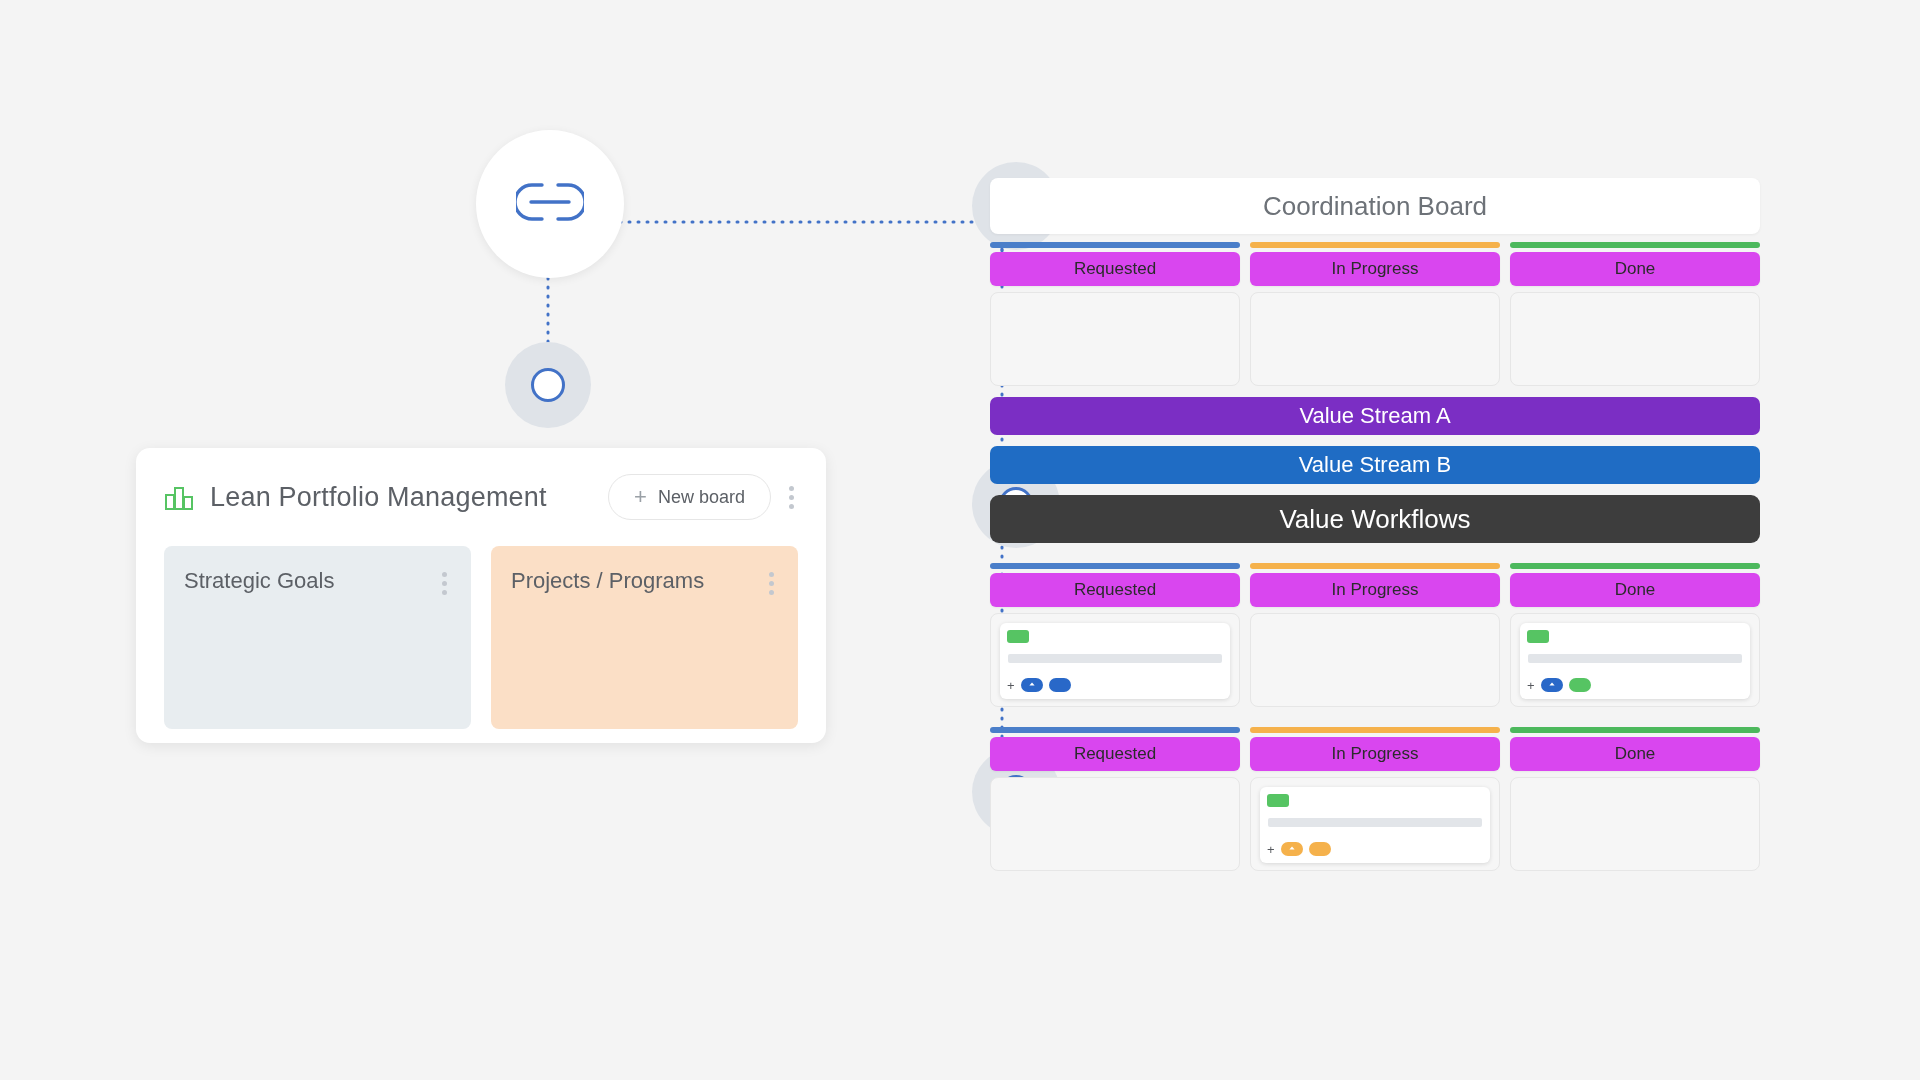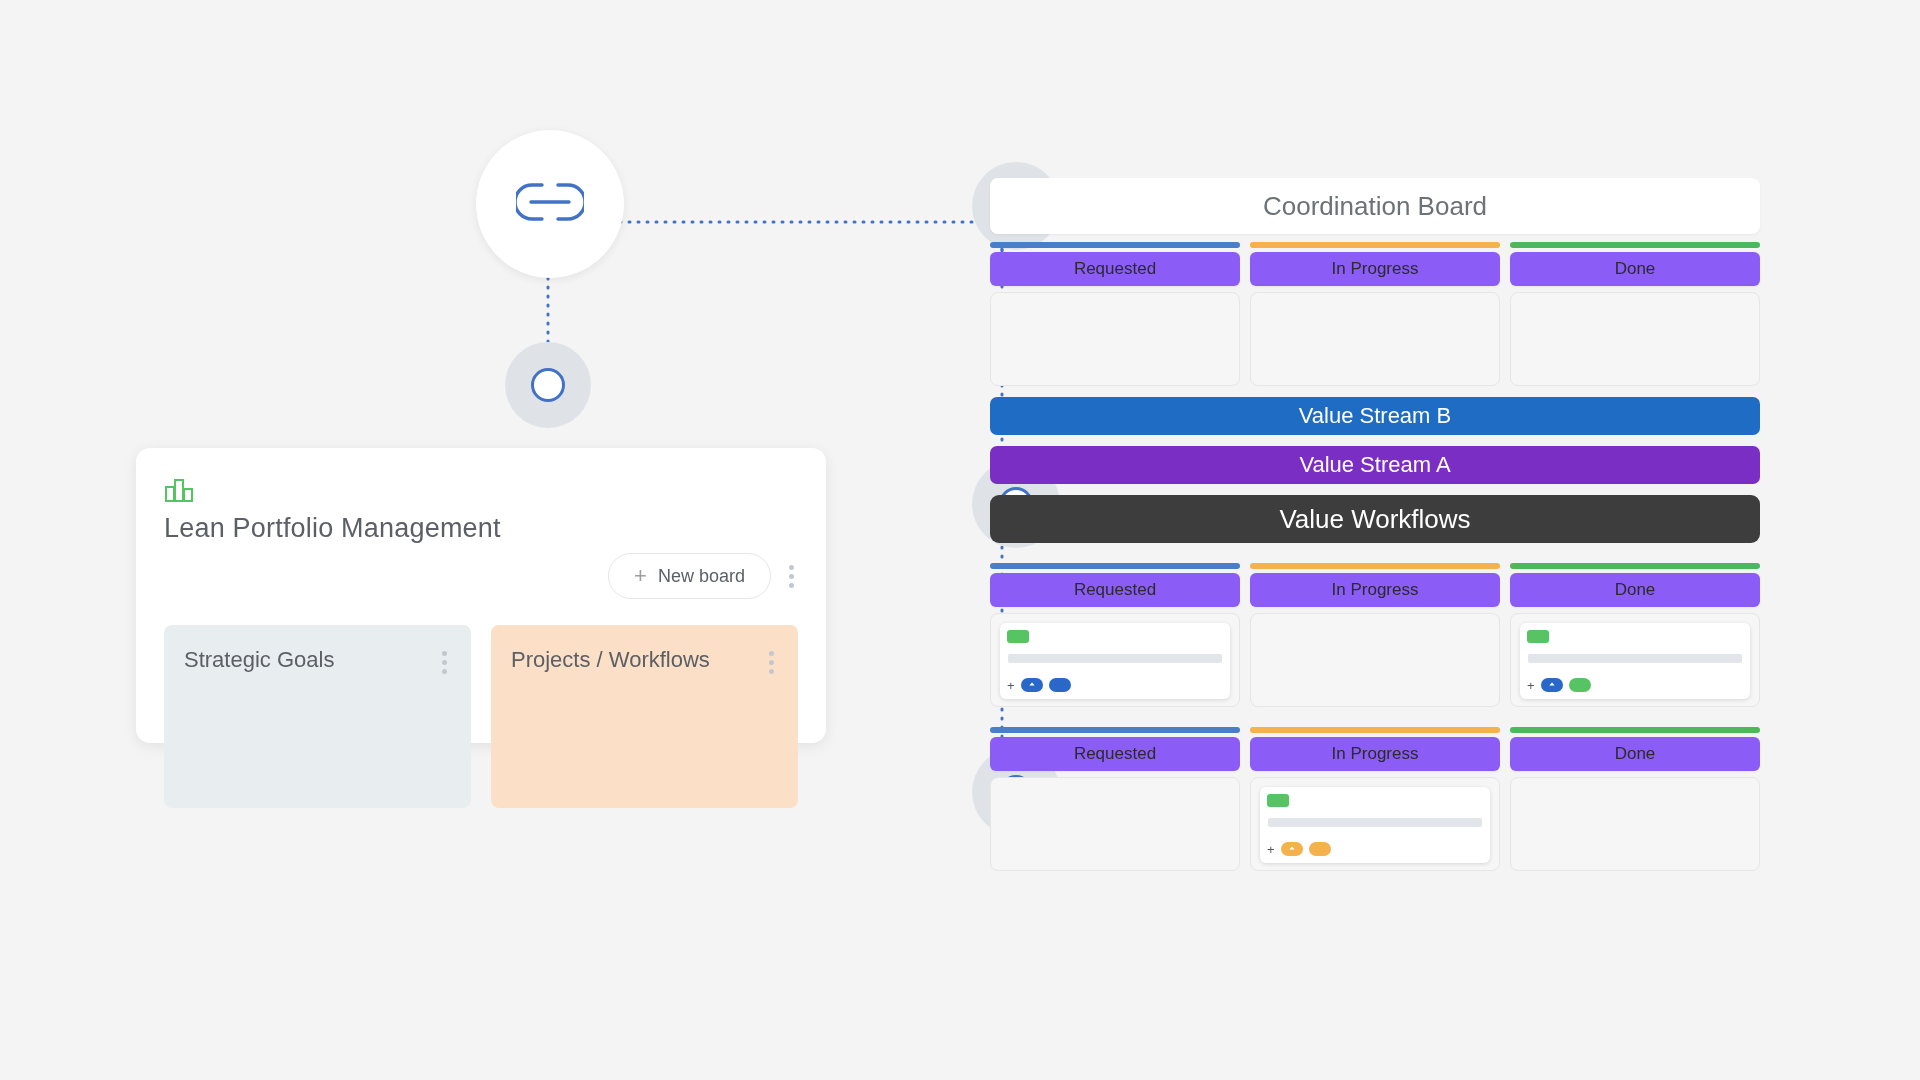--- a/index.html
+++ b/index.html
@@ -42,21 +42,21 @@
   
   #lpm-card {
     position: absolute;
     left: 136px; top: 448px;
     width: 690px; height: 295px;
     background: #ffffff;
     border-radius: 14px;
     box-shadow: 0 3px 14px rgba(0,0,0,.08);
     padding: 26px 28px;
   }
-  #lpm-head { display: flex; align-items: flex-start; gap: 9px; flex-direction: column; }
+  #lpm-head { display: flex; align-items: center; gap: 16px; }
   .bar-chart-icon { width: 30px; height: 30px; flex: none; }
   #lpm-title {
     font-size: 27px; color: #5c6066; font-weight: 400;
     letter-spacing: .2px; white-space: nowrap;
   }
   #lpm-actions { margin-left: auto; display: flex; align-items: center; gap: 14px; }
   #new-board-btn {
     display: flex; align-items: center; gap: 11px;
     border: 1px solid #e6e6e6; background: #fff;
     border-radius: 24px;
@@ -90,21 +90,21 @@
     border-radius: 8px;
     height: 56px;
     display: flex; align-items: center; justify-content: center;
     font-size: 26px; color: #6d7278; font-weight: 400;
     box-shadow: 0 1px 3px rgba(0,0,0,.05);
   }
   .col-strip { display: flex; gap: 10px; margin-top: 8px; }
   .col-wrap { flex: 1; }
   .col-accent { height: 6px; border-radius: 3px; }
   .col-head {
-    background: #8b5cf6;
+    background: #d946ef;
     border-radius: 6px;
     height: 34px;
     margin-top: 4px;
     display: flex; align-items: center; justify-content: center;
     font-size: 17px; color: #2b2b2b;
     box-shadow: 0 1px 2px rgba(0,0,0,.05);
   }
   .col-body {
     margin-top: 6px;
     background: #f6f6f6;
@@ -221,21 +221,21 @@
     <div id="lpm-cols">
         <div class="lpm-col" style="background: rgb(232, 237, 240);">
           <span class="name">Strategic Goals</span>
           <span class="kebab">
             <i></i>
             <i></i>
             <i></i>
           </span>
         </div>
         <div class="lpm-col" style="background: rgb(251, 223, 198);">
-          <span class="name">Projects / Workflows</span>
+          <span class="name">Projects / Programs</span>
           <span class="kebab">
             <i></i>
             <i></i>
             <i></i>
           </span>
         </div>
       </div>
   </div>
 
   <div id="board-stack">
@@ -250,22 +250,22 @@
           <div class="col-accent" style="background: rgb(245, 177, 75);"></div>
           <div class="col-head">In Progress</div>
           <div class="col-body"></div>
         </div>
         <div class="col-wrap">
           <div class="col-accent" style="background: rgb(76, 184, 92);"></div>
           <div class="col-head">Done</div>
           <div class="col-body"></div>
         </div>
       </div>
+      <div class="stream-bar" style="background: rgb(123, 46, 196);">Value Stream A</div>
       <div class="stream-bar" style="background: rgb(31, 108, 196);">Value Stream B</div>
-      <div class="stream-bar" style="background: rgb(123, 46, 196);">Value Stream A</div>
       <div id="linked-workflows-bar" style="background: rgb(61, 61, 61);">Value Workflows</div>
       <div class="group-gap"></div>
       <div class="col-strip">
         <div class="col-wrap">
           <div class="col-accent" style="background: rgb(74, 126, 201);"></div>
           <div class="col-head">Requested</div>
           <div class="col-body">
             <div class="mini-card">
               <div class="mc-labels"><span class="mc-chip" style="background: rgb(86, 196, 99);"></span></div>
               <div class="mc-title"></div>

